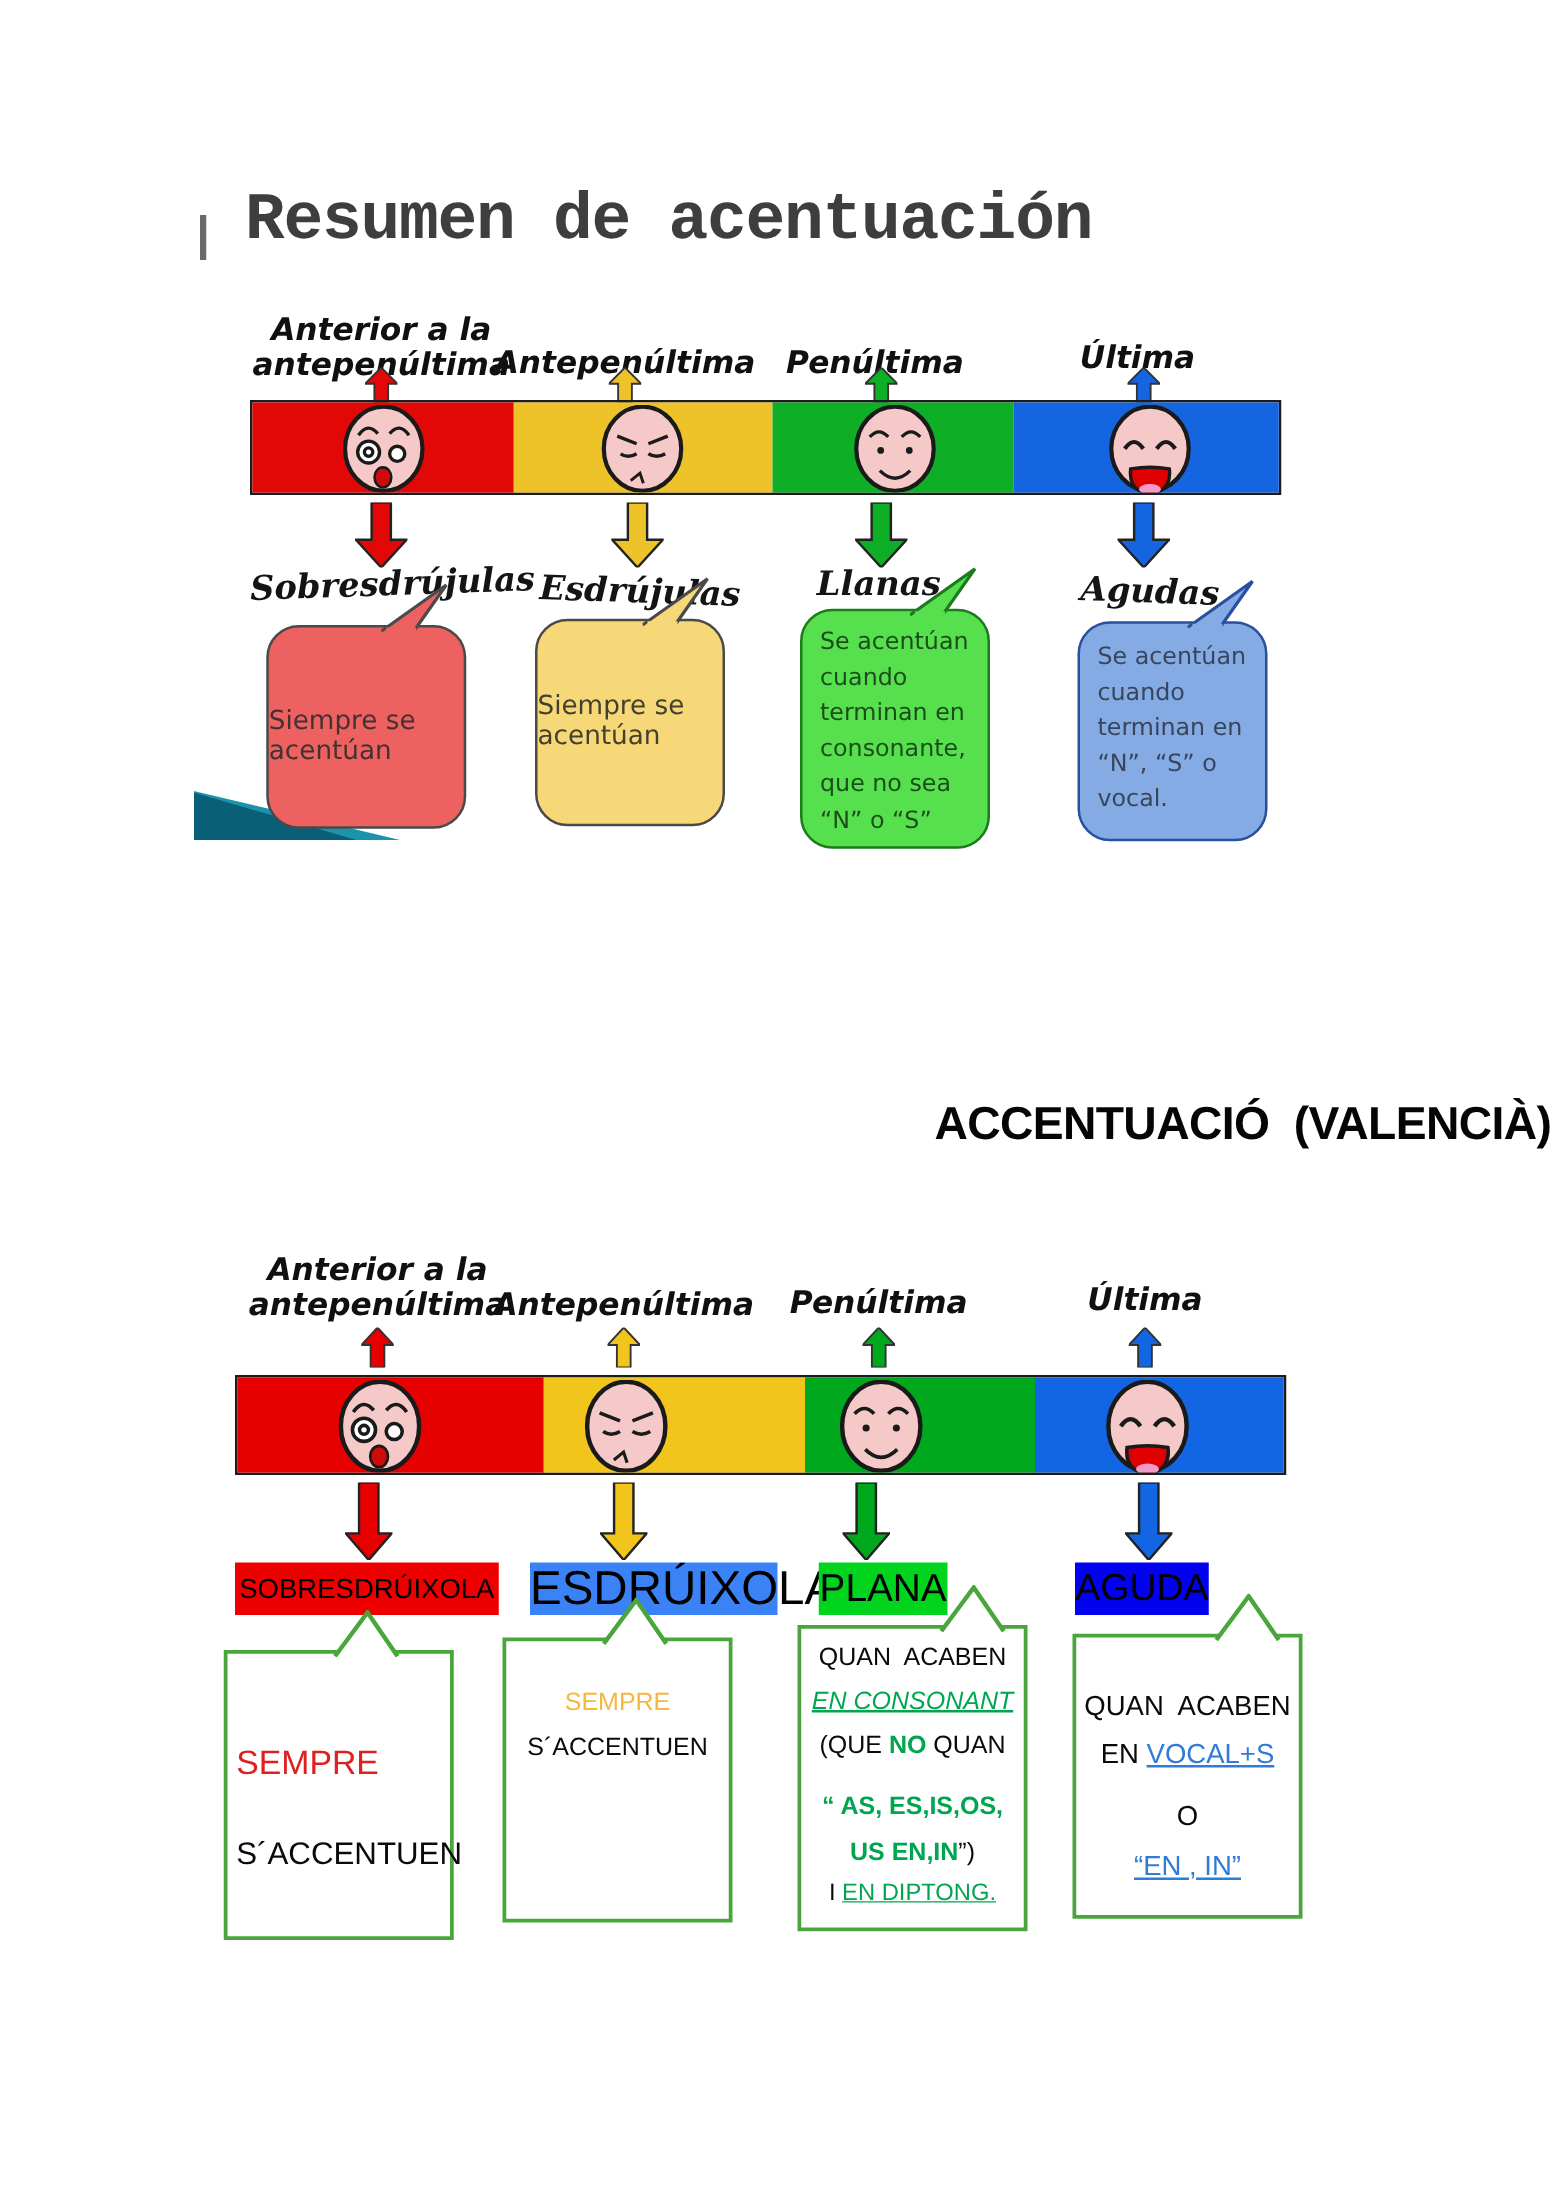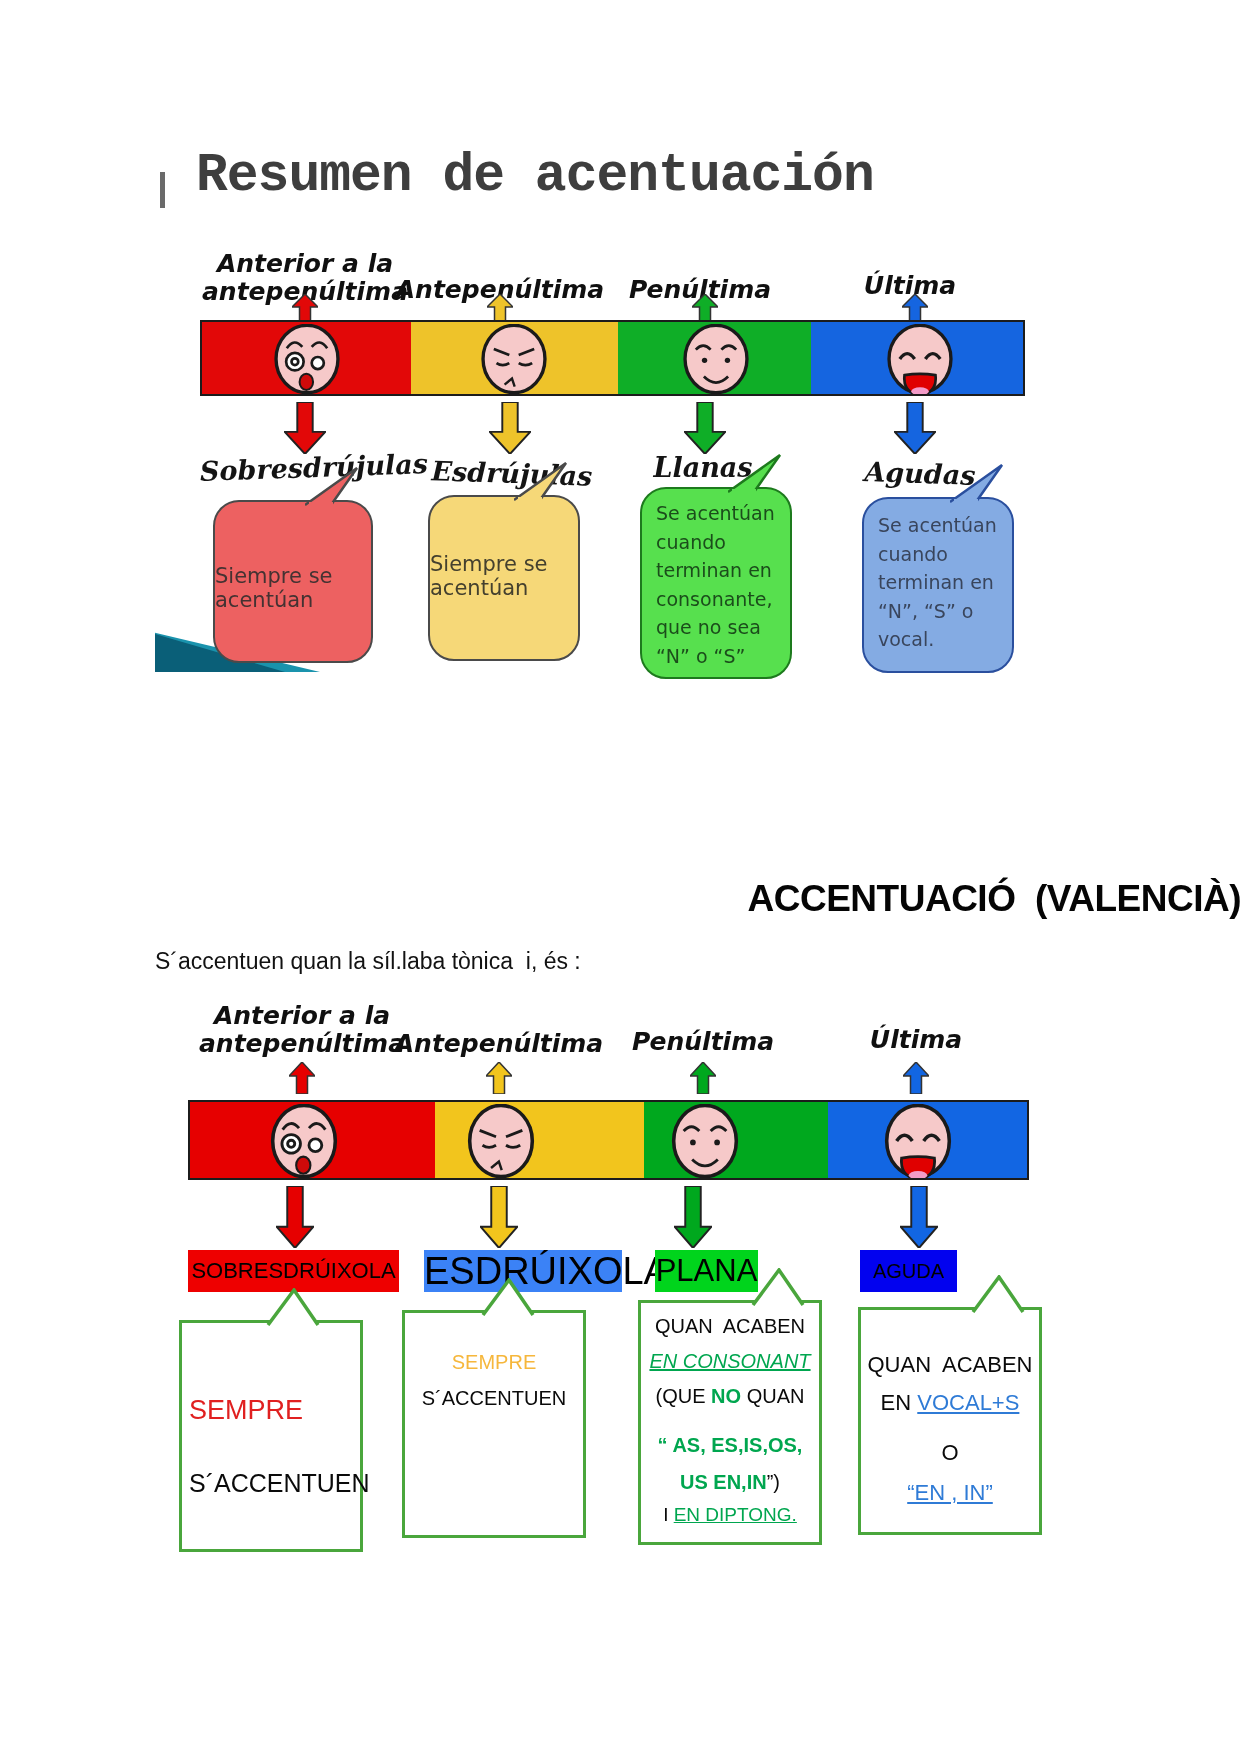--- a/index.html
+++ b/index.html
@@ -192,21 +192,20 @@
           <rect x="4" y="36" width="24" height="4" fill="#84abe3"></rect>
         </svg></div>
     <div class="btxt" style="margin:12px 0 0 14px;font-size:19px;line-height:1.5;color:#39455c;font-family:'DejaVu Sans',sans-serif;">Se acentúan
 cuando
 terminan en
 “N”, “S”  o
 vocal.</div>
   </div>
 
   <h2 class="s2-heading">ACCENTUACIÓ  (VALENCIÀ)</h2>
-  <div class="s2-sub">S´accentuen quan la síl.laba tònica  i, és :</div>
 
   <div class="hand s2" style="left:182px;top:1002px;width:240px;">
     <span>Anterior a la</span><br>
     <span>antepenúltima</span>
   </div>
   <div class="hand s2" style="left:379px;top:1030px;width:240px;">Antepenúltima</div>
   <div class="hand s2" style="left:603px;top:1028px;width:200px;">Penúltima</div>
   <div class="hand s2" style="left:836px;top:1026px;width:160px;">Última</div>
 
   <div class="arrow" style="left:289px;top:1062px;">
@@ -283,21 +282,21 @@
         <polygon points="19,64 38,42 27,42 27,0 11,0 11,42 0,42" fill="#00a81e" stroke="#222" stroke-width="2"></polygon>
       </svg></div>
   <div class="arrow" style="left:900px;top:1186px;">
     <svg width="38" height="62" viewBox="0 0 38 64">
         <polygon points="19,64 38,42 27,42 27,0 11,0 11,42 0,42" fill="#1266e3" stroke="#222" stroke-width="2"></polygon>
       </svg></div>
 
   <div class="chip" style="left:188px;width:211px;background:#ee0000;font-size:22px;">SOBRESDRÚIXOLA</div>
   <div class="chip" style="left:424px;width:198px;background:#3b82f6;font-size:38px;">ESDRÚIXOLA</div>
   <div class="chip" style="left:655px;width:103px;background:#00d41c;font-size:31px;">PLANA</div>
-  <div class="chip" style="left:860px;width:97px;background:#0202ef;font-size:20px;">AGUDA</div>
+  <div class="chip" style="left:860px;width:107px;background:#0202ef;font-size:30px;">AGUDA</div>
 
   <div class="rulebox" style="left:179px;top:1320px;width:184px;height:232px;">
     <div class="tail" style="left:84px;">
       <svg width="54" height="38" viewBox="0 0 54 38">
           <path d="M2,37 L28,2 L52,37" fill="#fff"></path>
           <rect x="7" y="32" width="41" height="6" fill="#fff"></rect>
           <path d="M2,37 L28,2 L52,37" fill="none" stroke="#4aa63c" stroke-width="3.5"></path>
         </svg></div>
     <div style="position:absolute;left:7px;top:72px;font-size:27px;color:#e02020;" class="rb-line">SEMPRE</div>
     <div style="position:absolute;left:7px;top:146px;font-size:25px;color:#0a0a0a;" class="rb-line">S´ACCENTUEN</div>

